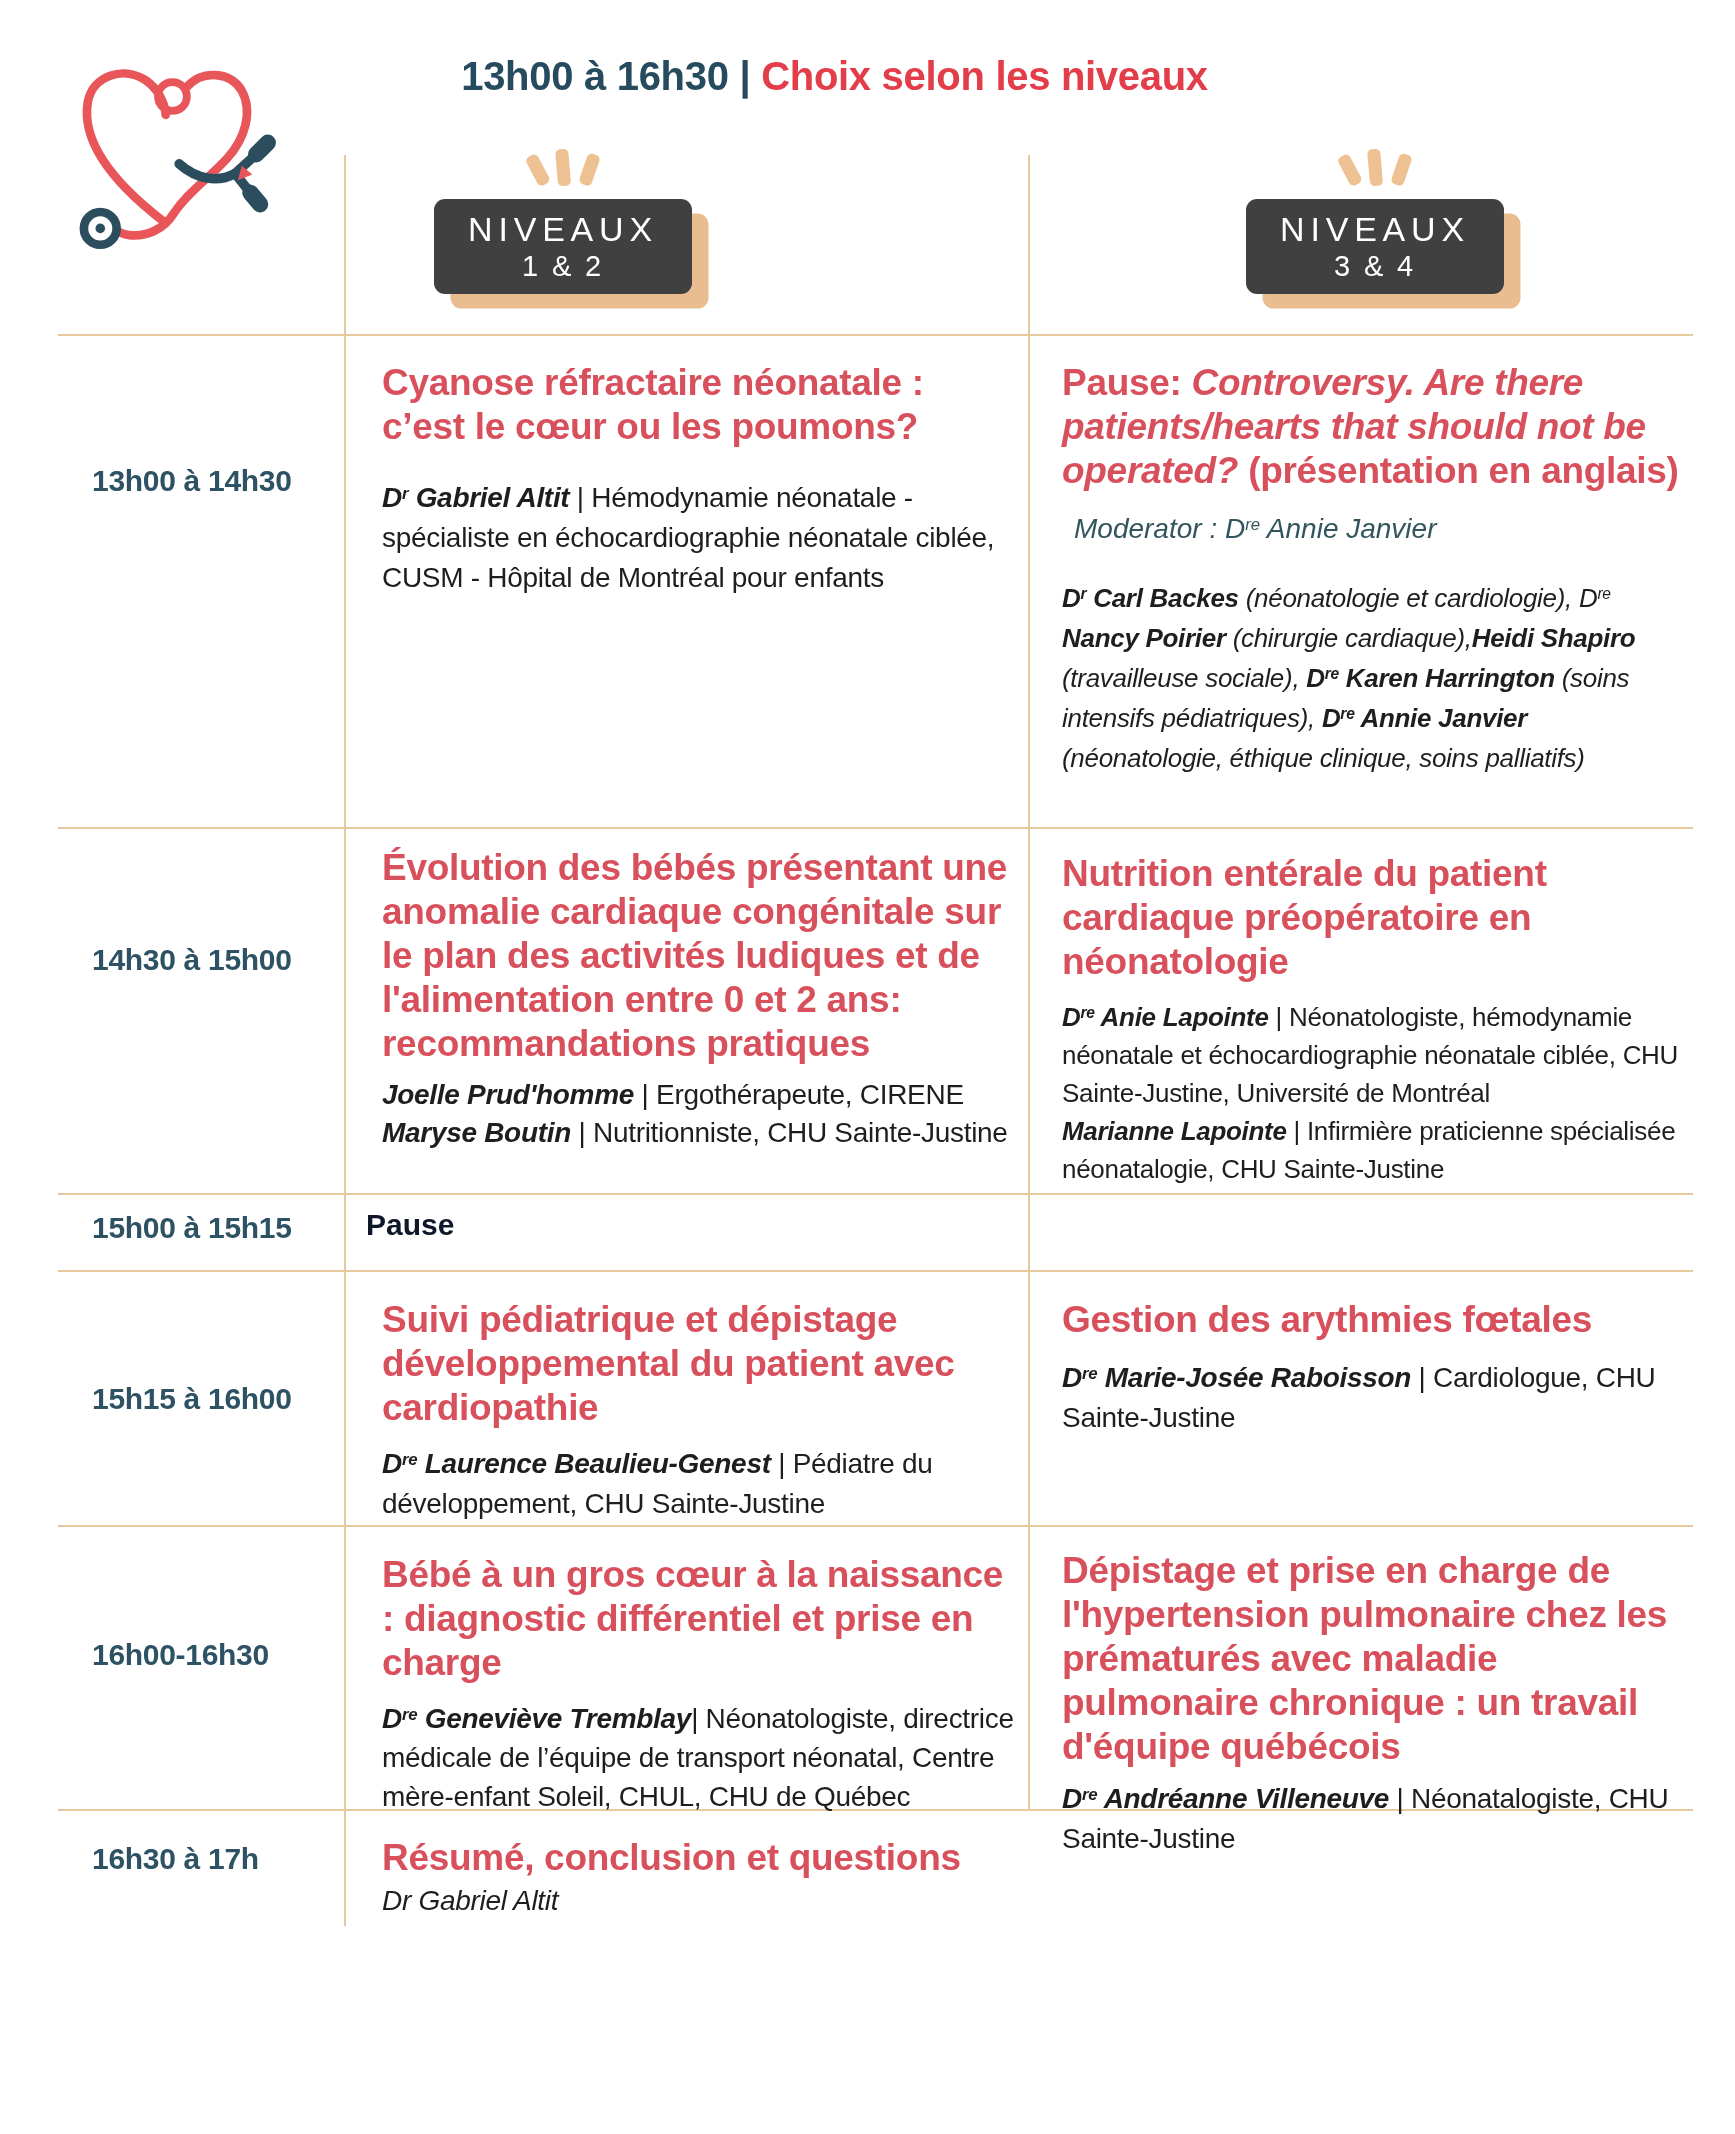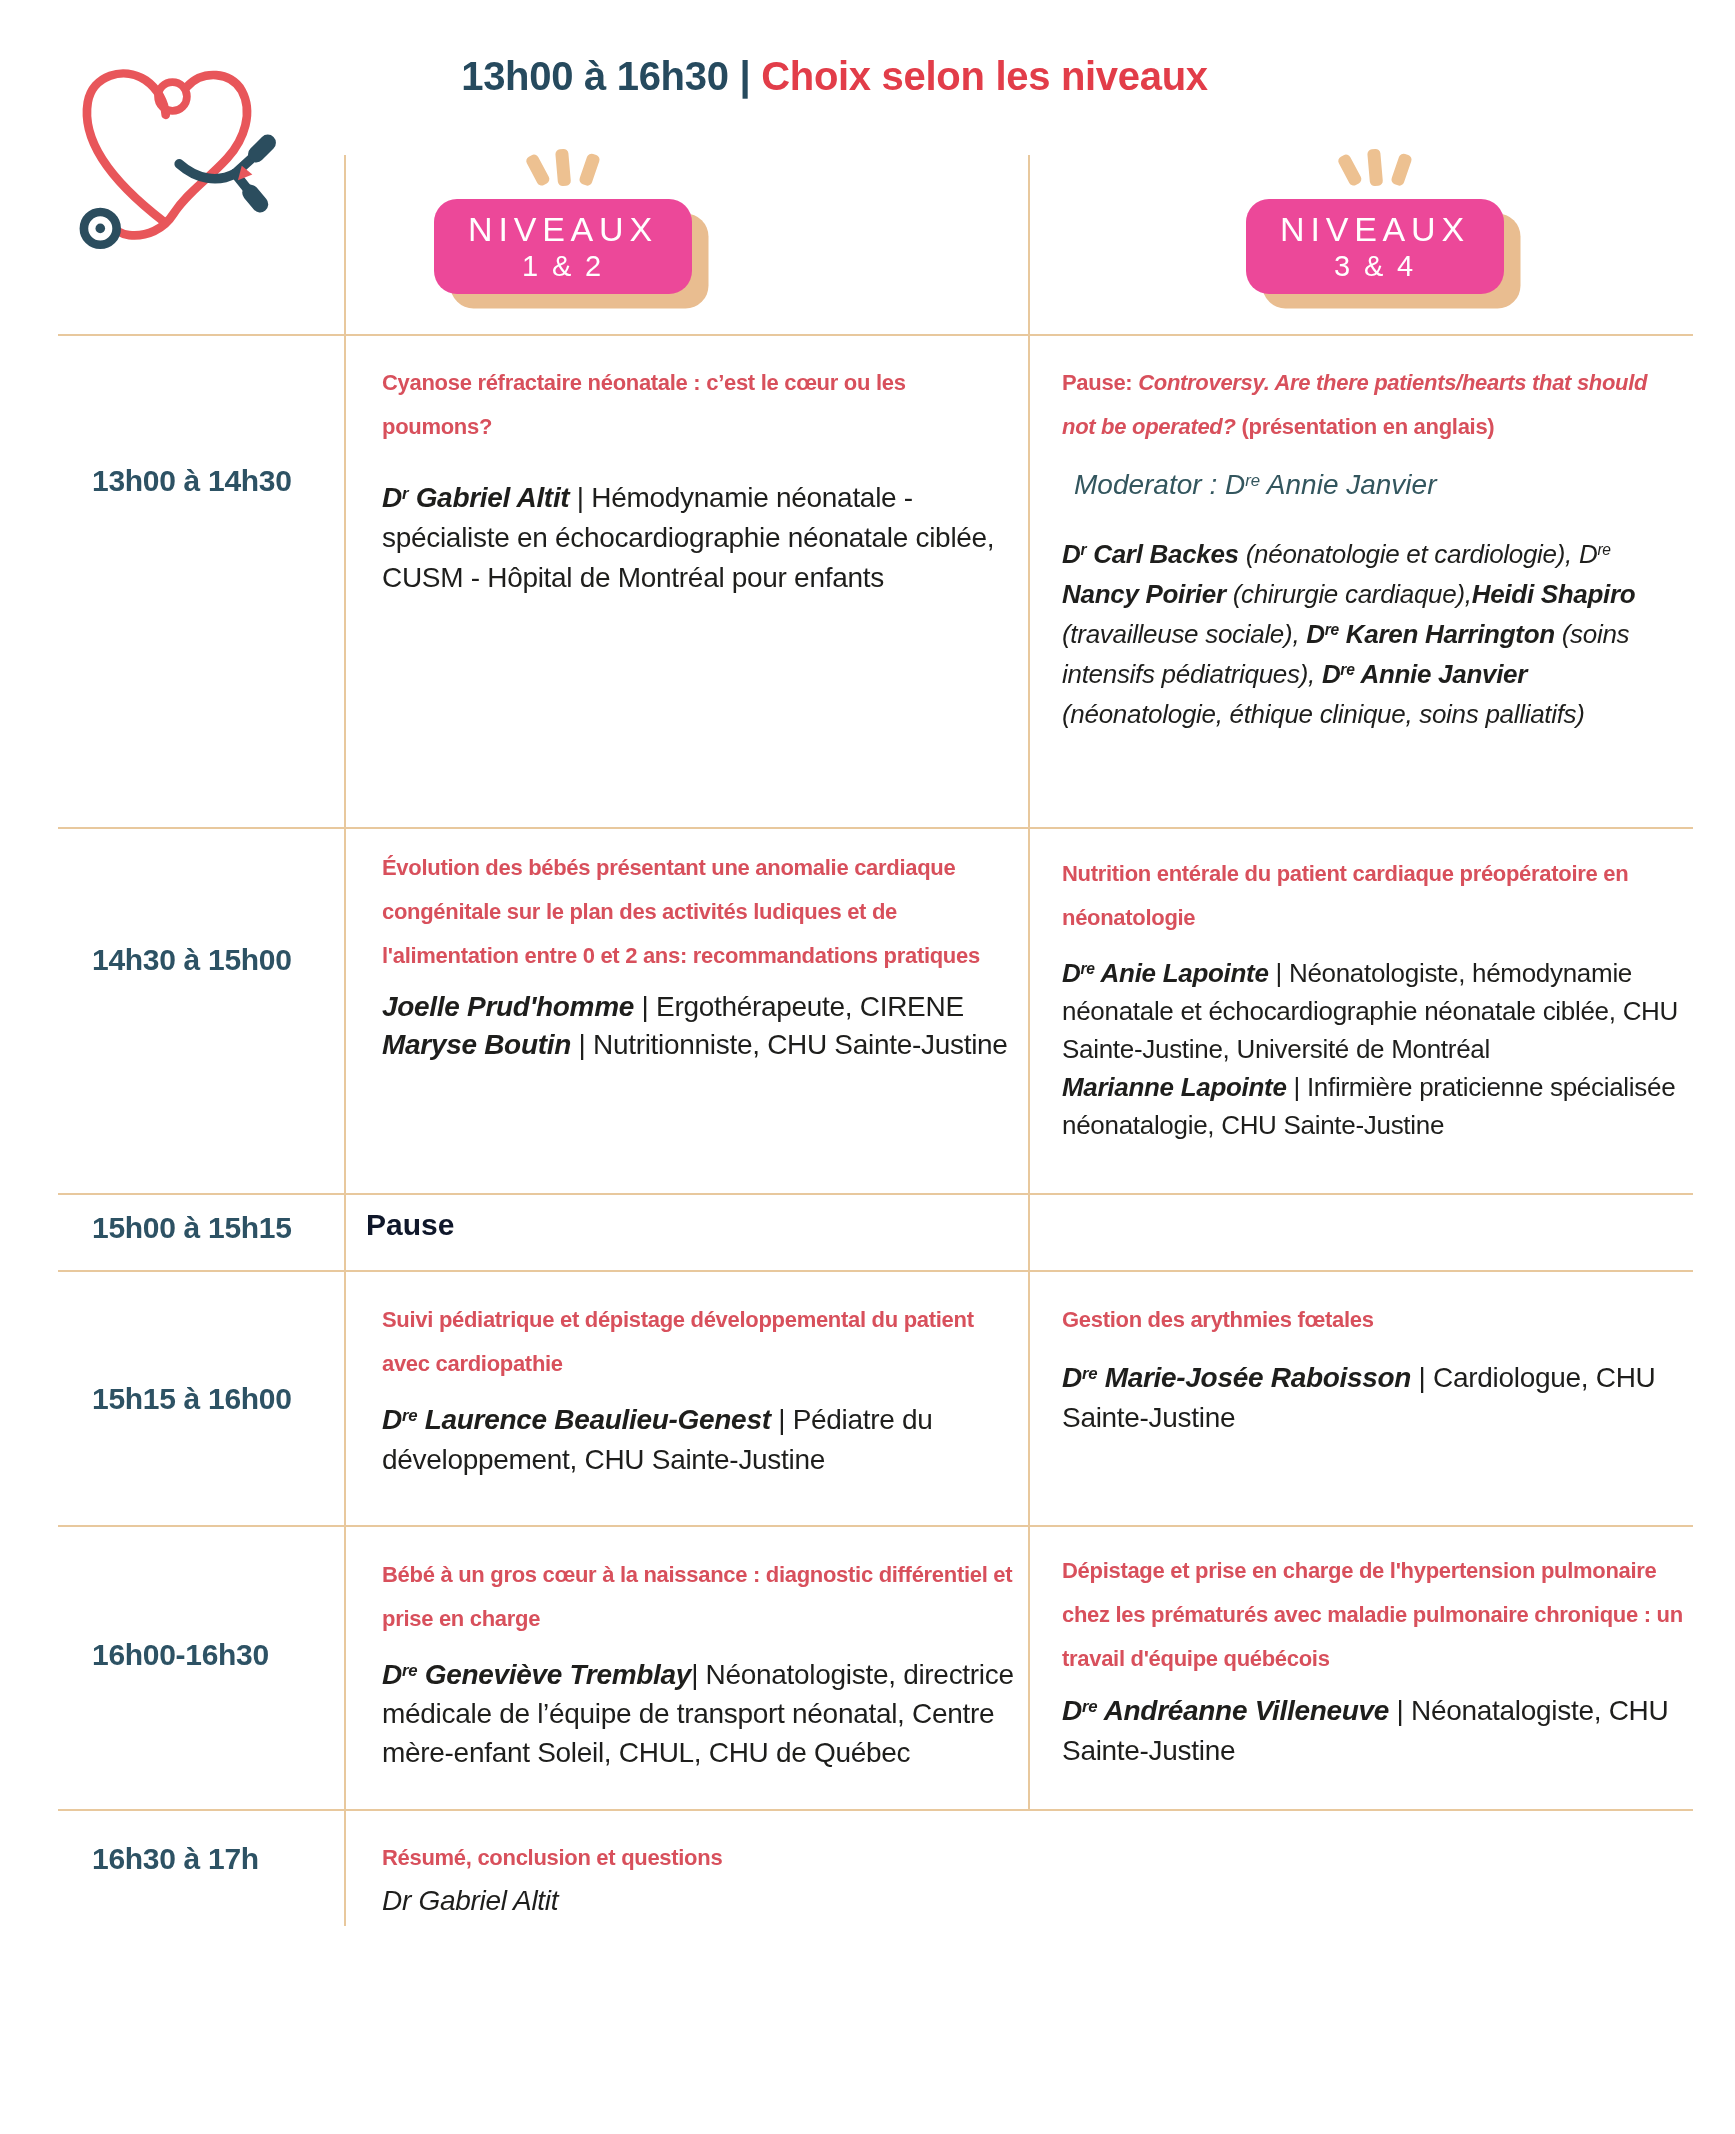--- a/index.html
+++ b/index.html
@@ -13,37 +13,37 @@
   .logo{position:absolute;left:56px;top:33px;width:231px;height:231px;}
   
   .vline,.hline{position:absolute;background:#e8c89d;}
   .vline{width:1.9px;}
   .hline{height:1.9px;left:58px;width:1635px;}
   .v1{left:344px;top:155px;height:1771px;}
   .v2{left:1028px;top:155px;height:1654px;}
   .h1{top:334px;} .h2{top:827px;} .h3{top:1193px;}
   .h4{top:1270px;} .h5{top:1525px;} .h6{top:1809px;}
   
-  .badge{position:absolute;width:258px;height:95px;background:#ec4899;border-radius:23px;
+  .badge{position:absolute;width:258px;height:95px;background:#404040;border-radius:11px;
          box-shadow:16.5px 14.6px 0 0 #e9bd90;display:flex;flex-direction:column;
          align-items:center;justify-content:center;color:#fff;}
   .badge .l1{font-size:34px;letter-spacing:5.8px;line-height:39px;}
   .badge .l2{font-size:29px;letter-spacing:2.9px;line-height:35px;}
   .b1{left:434px;top:199px;} .b2{left:1246px;top:199px;}
   .ticks{position:absolute;top:-50px;left:50%;transform:translateX(-50%);display:flex;gap:15.5px;}
   .ticks i{display:block;width:12.6px;height:32px;background:#edc191;border-radius:4.9px;}
   .ticks i:nth-child(1){transform:rotate(-28deg) translateY(5.8px);}
   .ticks i:nth-child(2){transform:rotate(-5deg);height:37px;}
   .ticks i:nth-child(3){transform:rotate(19deg) translateY(4.9px);}
   
   .time{position:absolute;left:92px;width:252px;font-size:30px;font-weight:700;
         color:#2d5264;letter-spacing:-0.3px;}
   
   .cell{position:absolute;}
-  .cell-title{font-size:22px;font-weight:700;line-height:44px;color:#d8505c;
+  .cell-title{font-size:37px;font-weight:700;line-height:44px;color:#d8505c;
               letter-spacing:-0.3px;margin:0 0 23px 0;}
   .m-30{margin-bottom:29px;} .m-16{margin-bottom:15.5px;} .m-10{margin-bottom:9.7px;} .m-14{margin-bottom:13.6px;}
   .cell-body{font-size:28px;line-height:40px;letter-spacing:-0.3px;color:#1e1e1c;}
   .panel-body{font-size:26px;line-height:40px;}
   .moderator{font-size:28px;line-height:40px;color:#33565e;margin:0 0 29px 12px;}
   .pause{position:absolute;left:366px;font-size:30px;font-weight:700;color:#0f172a;}
   
   .r-p{} .r-b{font-weight:700;} .r-i{font-style:italic;}
   .r-bi{font-weight:700;font-style:italic;}
   .r-n{font-weight:700;font-style:italic;}

